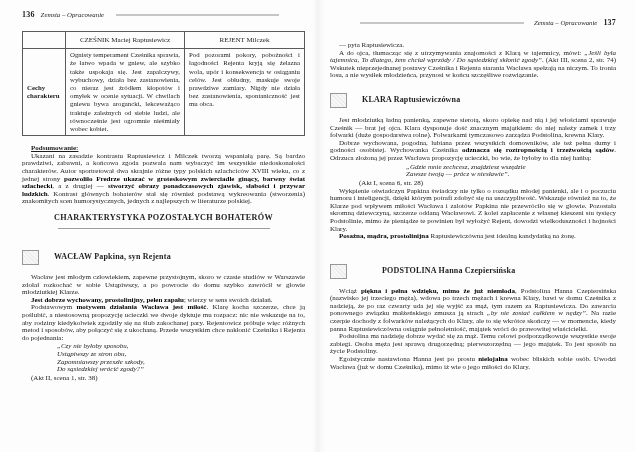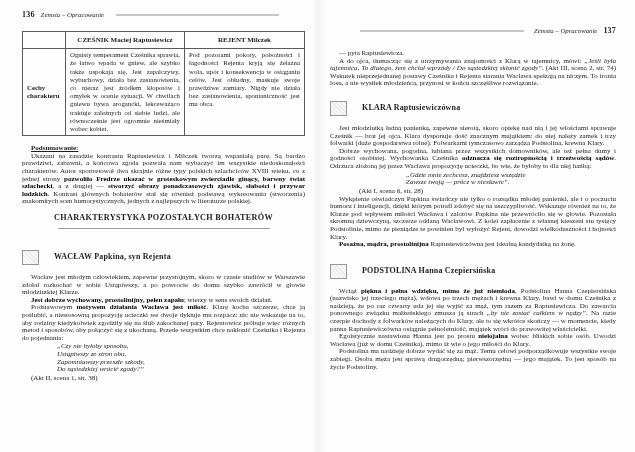--- a/index.html
+++ b/index.html
@@ -9,37 +9,37 @@
     font-family:"Liberation Serif","DejaVu Serif",serif;
   }
   .spread { position:relative; width:635px; height:452px; display:flex; }
   .seam {
     position:absolute; left:312px; top:0; width:14px; height:452px;
     background:linear-gradient(90deg, rgba(0,0,0,0) 0%, rgba(0,0,0,0.045) 45%, rgba(0,0,0,0.02) 60%, rgba(0,0,0,0) 100%);
     pointer-events:none;
   }
   .page { box-sizing:border-box; height:452px; }
   .page-left  { width:318px; padding:10px 13px 0 22px; }
-  .page-right { width:317px; padding:26px 19px 0 12px; }
+  .page-right { width:317px; padding:18px 19px 0 12px; }
 
   
   .running-head { display:flex; align-items:center; font-size:6.8px; height:9px; }
   .page-left  .running-head { margin-bottom:12px; }
   .page-right .running-head { margin-bottom:15px; }
   .page-num { font-weight:bold; font-size:8px; letter-spacing:.2px; }
   .running-title { font-style:italic; margin:0 6px; white-space:nowrap; }
   .head-rule { flex:1; height:2px; background:#c6c6c6; }
   .page-left .head-rule { margin-left:6px; margin-right:26px; }
   .page-right .head-rule { margin-left:30px; margin-right:4px; }
 
   
   table.char-table { border-collapse:collapse; width:282px; table-layout:fixed;
     font-size:6.8px; line-height:8.2px; }
   .char-table th, .char-table td { border:1px solid #5a5a5a; padding:2px 4px; }
-  .char-table th { font-size:7px; font-weight:bold; text-align:center; padding:4px 2px; }
+  .char-table th { font-size:7px; font-weight:normal; text-align:center; padding:4px 2px; }
   .char-table col.c1 { width:43px; } .char-table col.c2 { width:119px; } .char-table col.c3 { width:120px; }
   .char-table td.rowlabel { font-weight:bold; vertical-align:middle; text-align:left;
     line-height:8.6px; padding-left:4px; }
   .char-table td.cell { text-align:justify; vertical-align:top; }
 
   
   p { margin:0; font-size:7px; line-height:7.6px; text-align:justify; text-indent:9px; }
   b { color:#000; }
   .summary-label { font-weight:bold; margin-top:9px;text-decoration:underline; }
 
@@ -54,21 +54,21 @@
 
   .quote { font-style:italic; font-size:7px; line-height:7.7px; margin-top:1px; }
   .quote-waclaw { margin-left:35px; }
   .quote-klara  { margin-left:76px; }
   .ref { text-indent:0; margin-top:1px; }
   .ref-waclaw { margin-left:9px; }
   .ref-klara  { margin-left:29px; }
   .q-inline { font-style:italic; }
 
   .klara-head { margin-top:13px; }
-  .podstolina-head { margin-top:15px; }
+  .podstolina-head { margin-top:23px;gap:20px; }
 </style>
 </head>
 <body>
 
 <div class="spread">
 
   <div class="page page-left">
     <div class="running-head">
       <span class="page-num">136</span>
       <span class="running-title">Zemsta – Opracowanie</span>
@@ -141,18 +141,18 @@
     </div>
     <p class="ref ref-klara">(Akt I, scena 6, str. 28)</p>
     <p>Wykpienie oświadczyn Papkina świadczy nie tylko o rozsądku młodej panienki, ale i o poczuciu humoru i inteligencji, dzięki którym potrafi zdobyć się na uszczypliwość. Wskazuje również na to, że Klarze pod wpływem miłości Wacława i zalotów Papkina nie przewróciło się w głowie. Pozostała skromną dziewczyną, szczerze oddaną Wacławowi. Z kolei zapłacenie z własnej kieszeni stu tysięcy Podstolinie, mimo że pieniądze te powinien był wyłożyć Rejent, dowodzi wielkoduszności i hojności Klary.</p>
     <p><b>Posażna, mądra, prostolinijna</b><span> Raptusiewiczówna jest idealną kandydatką na żonę.</span></p>
 
     <div class="section-head podstolina-head">
       <span class="section-icon"></span>
       <span class="section-title">PODSTOLINA Hanna Czepiersińska</span>
     </div>
     <p><span>Wciąż </span><b>piękna i pełna wdzięku, mimo że już niemłoda</b><span>, Podstolina Hanna Czepiersińska (nazwisko jej trzeciego męża), wdowa po trzech mężach i krewna Klary, bawi w domu Cześnika z nadzieją, że po raz czwarty uda jej się wyjść za mąż, tym razem za Raptusiewicza. Do zawarcia ponownego związku małżeńskiego zmusza ją strach </span><span class="q-inline">„by nie zostać całkiem w nędzy”</span><span>. Na razie czerpie dochody z folwarków należących do Klary, ale to się wkrótce skończy — w momencie, kiedy panna Raptusiewiczówna osiągnie pełnoletniość, majątek wróci do prawowitej właścicielki.</span></p>
+    <p>Podstolina ma nadzieję dobrze wydać się za mąż. Temu celowi podporządkowuje wszystkie swoje zabiegi. Osoba męża jest sprawą drugorzędną; pierwszorzędną — jego majątek. To jest sposób na życie Podstoliny.</p>
     <p><span>Egoistycznie nastawiona Hanna jest po prostu </span><b>nielojalna</b><span> wobec bliskich sobie osób. Uwodzi Wacława (już w domu Cześnika), mimo iż wie o jego miłości do Klary.</span></p>
-    <p>Podstolina ma nadzieję dobrze wydać się za mąż. Temu celowi podporządkowuje wszystkie swoje zabiegi. Osoba męża jest sprawą drugorzędną; pierwszorzędną — jego majątek. To jest sposób na życie Podstoliny.</p>
   </div>
 
   <div class="seam"></div>
 </div>
 
 </body></html>

